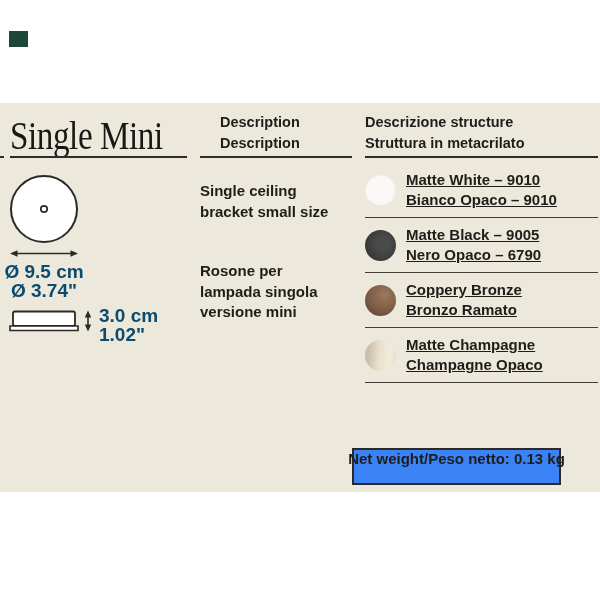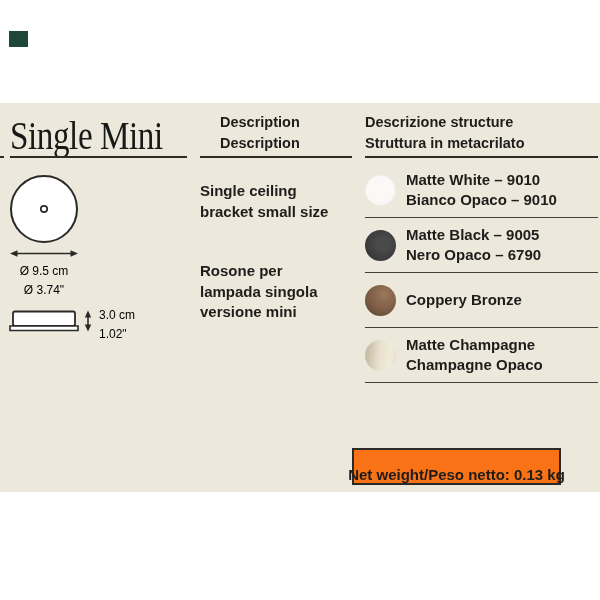--- a/index.html
+++ b/index.html
@@ -18,46 +18,46 @@
     line-height:44px;font-weight:400;color:#181816;transform:scaleX(.85);
     transform-origin:left top;white-space:nowrap;letter-spacing:-.5px;}
   .rule{background:#2d2c28;height:2px;}
   #title-rule{left:10px;top:156px;width:177px;}
   #title-rule-edge{left:0;top:156px;width:4px;}
   #desc-rule{left:200px;top:156px;width:152px;}
   #fin-rule{left:365px;top:156px;width:233px;}
   
   #diagram-svg{left:0;top:160px;}
   
-  .meas{font-size:12px;font-weight:400;line-height:19px;color:#000000;}
+  .meas{font-size:19px;font-weight:700;line-height:19px;color:#0c4a6e;}
   #dia-labels{left:0;top:262px;width:88px;text-align:center;}
   #height-labels{left:99px;top:306px;text-align:left;}
   
   .col-head{font-size:14.5px;font-weight:700;line-height:21px;}
   #desc-head{left:200px;top:112px;width:160px;margin-left:20px;}
   #fin-head{left:365px;top:112px;width:233px;}
   
   .body-txt{font-size:15px;font-weight:700;line-height:20.5px;white-space:pre-line;}
   #desc-body-en{left:200px;top:181px;width:160px;}
   #desc-body-it{left:200px;top:231px;width:160px;margin-top:30px;}
   
   #finish-list{left:365px;top:163px;width:233px;}
   .finish-row{height:55px;display:flex;align-items:center;
-    border-bottom:1.5px solid #433e37;box-sizing:border-box;}
+    border-bottom:1.5px solid #433e37;box-sizing:border-box;text-decoration:underline;}
   .swatch{width:31px;height:31px;border-radius:50%;flex:0 0 31px;margin-right:10px;}
   .sw-matte-white{background:radial-gradient(circle at 45% 40%,#faf9f7 55%,#f0eee8 100%);
     box-shadow:0 0 0 1px rgba(0,0,0,0.04) inset;}
   .sw-matte-black{background:radial-gradient(circle at 58% 45%,#4a4a4a 25%,#373737 75%,#2e2e2e 100%);}
   .sw-coppery-bronze{background:radial-gradient(circle at 62% 32%,#97745a 8%,#7c5c44 55%,#573f2e 100%);}
   .sw-chrome{background:linear-gradient(100deg,#d6d6d2 0%,#c4c4c0 7%,#171717 13%,#1c1c1c 30%,#ffffff 47%,#fcfcfa 72%,#d9d9d5 94%);}
   .sw-matte-champagne{background:linear-gradient(95deg,#c3b9a2 0%,#cdc3ad 16%,#e8e0ce 46%,#f1ebda 78%,#e4ddca 100%);}
   .finish-labels{font-size:15px;font-weight:700;line-height:20px;}
   
   #net-box{left:352px;top:448px;width:209px;height:37px;border:2px solid #2b2a26;
-    background:#f97316;box-sizing:border-box;display:flex;align-items:flex-end;justify-content:center;}
+    background:#3b82f6;box-sizing:border-box;display:flex;align-items:flex-start;justify-content:center;}
   #net-box span{font-size:15px;font-weight:700;white-space:nowrap;}
 </style>
 </head>
 <body>
 
 <div class="abs" id="brand-mark"></div>
 <div class="abs" id="panel"></div>
 
 <div class="abs" id="title">Single Mini</div>
 <div class="abs rule" id="title-rule"></div>
@@ -126,20 +126,21 @@
     <div class="finish-labels">
       <div>Matte Black – 9005</div>
       <div>Nero Opaco – 6790</div>
     </div>
   </div>
 
   <div class="finish-row">
     <div class="swatch sw-coppery-bronze"></div>
     <div class="finish-labels">
       <div>Coppery Bronze</div>
+      <div>Bronzo Ramato</div>
     </div>
   </div>
 
 
   <div class="finish-row">
     <div class="swatch sw-matte-champagne"></div>
     <div class="finish-labels">
       <div>Matte Champagne</div>
       <div>Champagne Opaco</div>
     </div>

